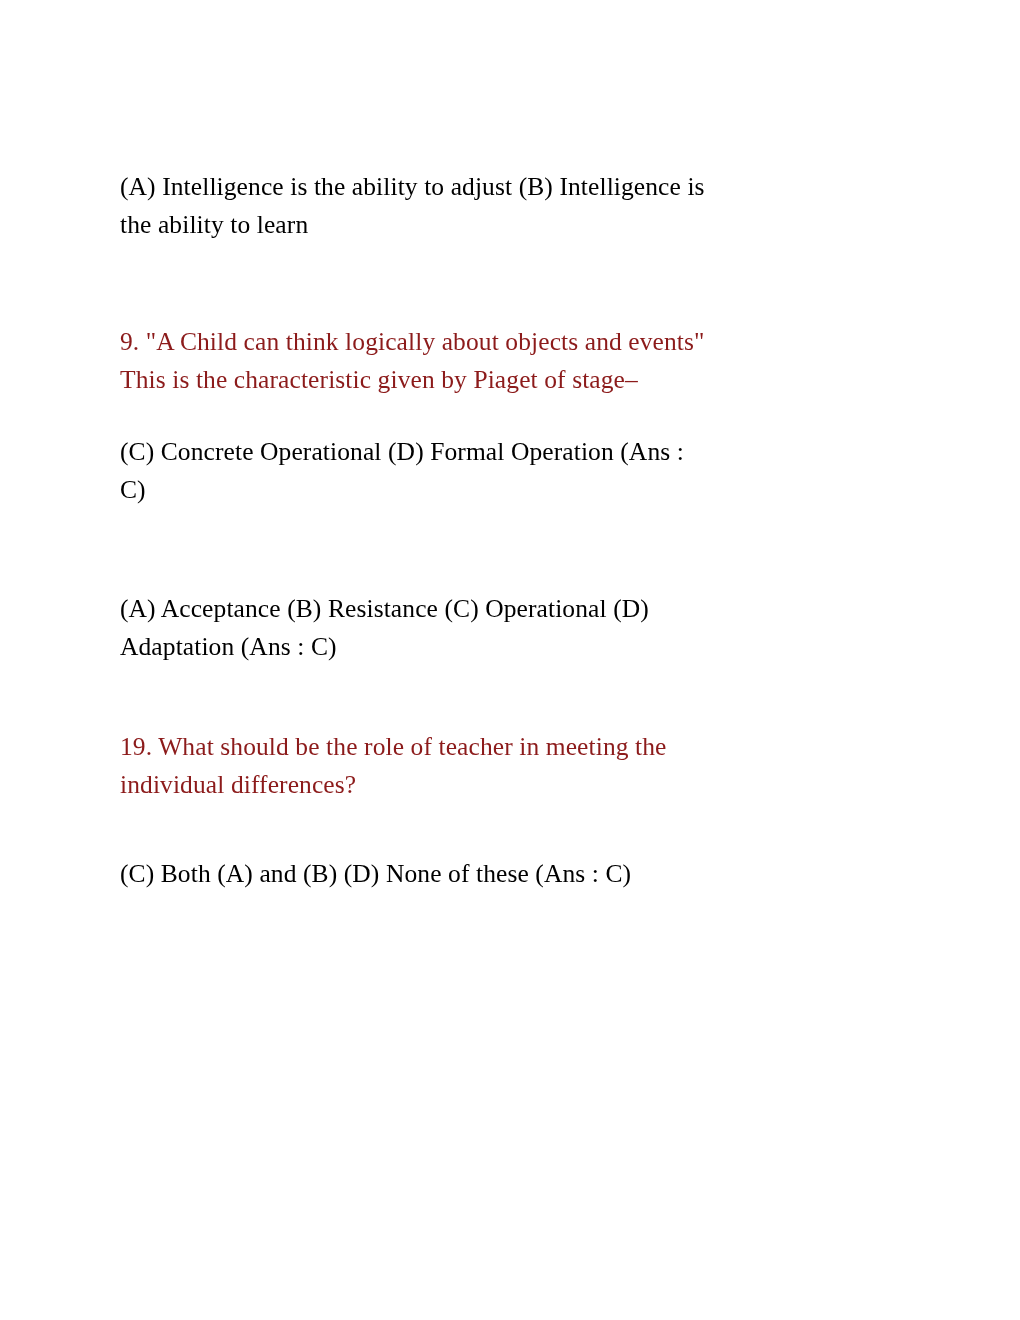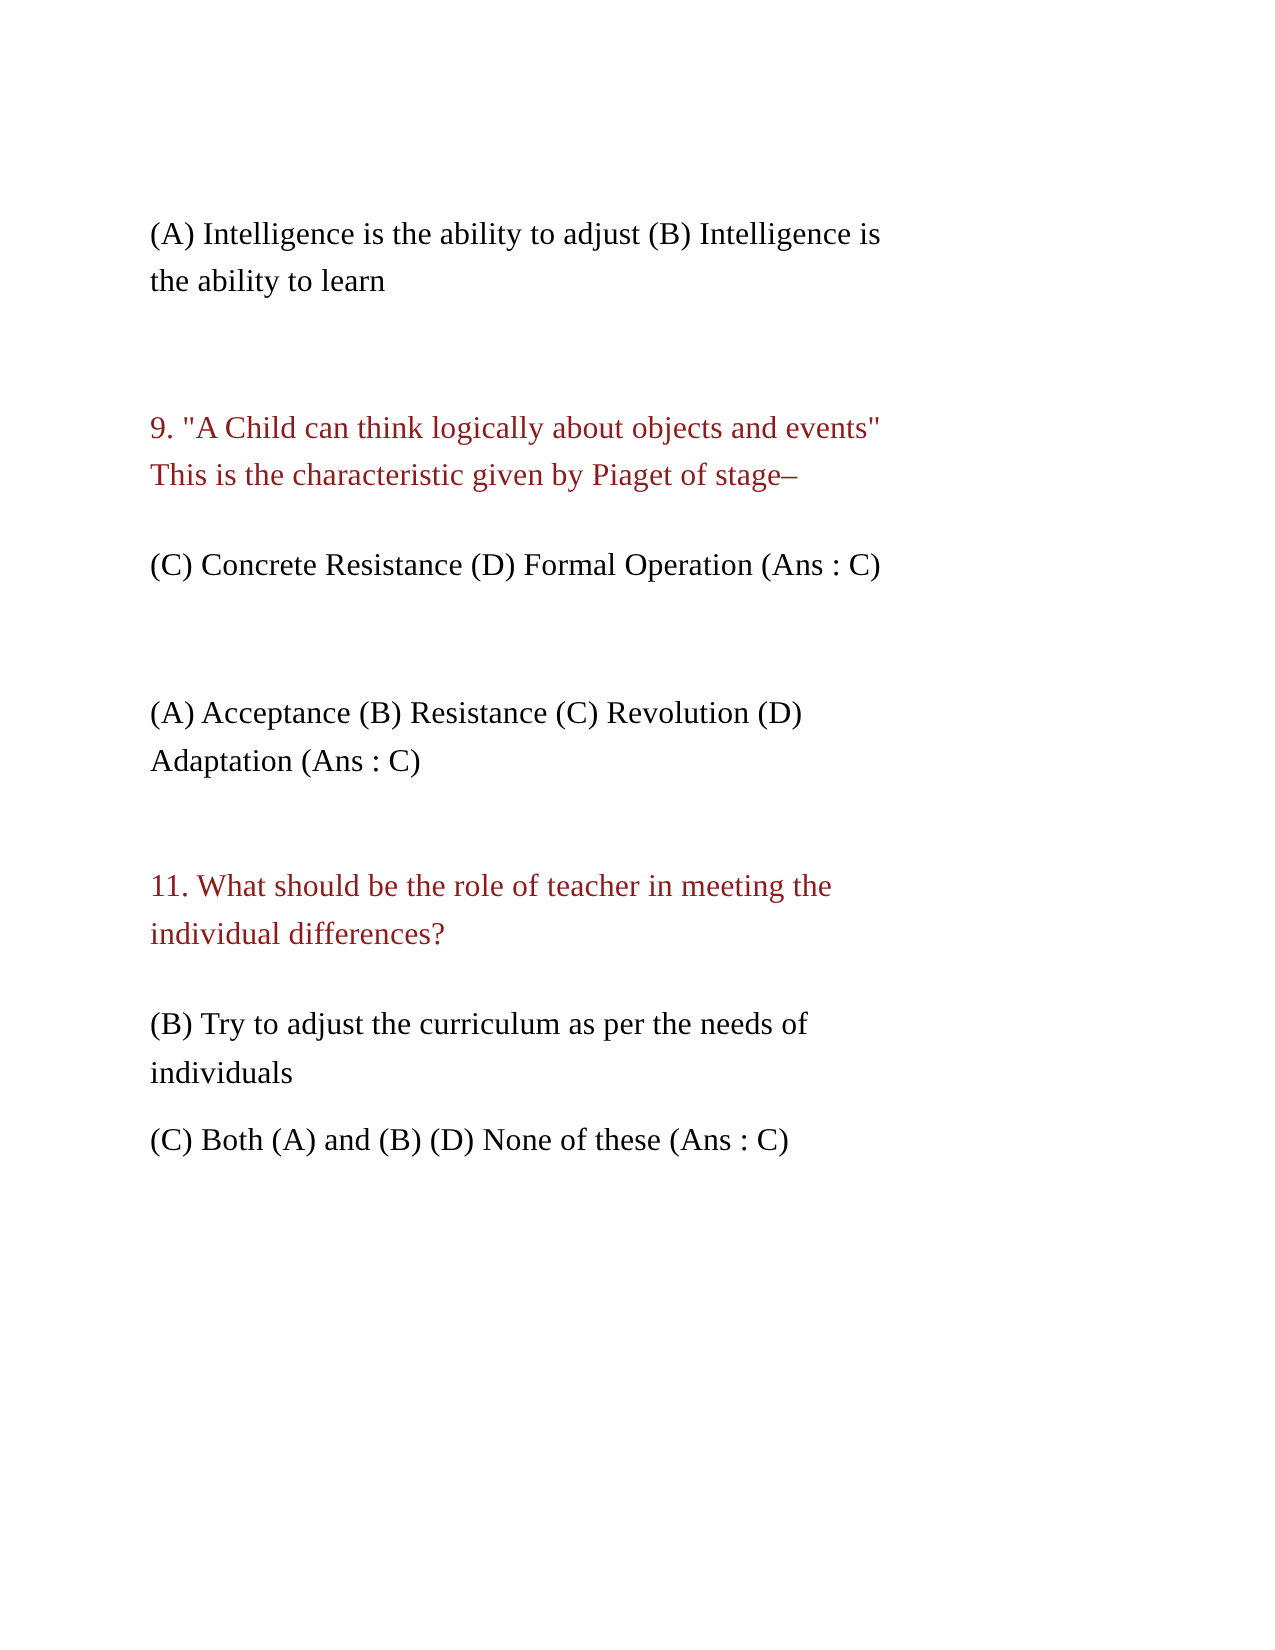--- a/index.html
+++ b/index.html
@@ -51,31 +51,30 @@
   <p class="para">(A) Intelligence is the ability to adjust (B) Intelligence is the ability to learn</p>
   <div class="gap-small"></div>
 
   <div class="gap-large"></div>
 
   <p class="question">9. "A Child can think logically about objects and events" This is the characteristic given by Piaget of stage–</p>
   <div class="gap-mid"></div>
 
   <div class="gap-small"></div>
 
-  <p class="para">(C) Concrete Resistance (D) Formal Operation (Ans : C)</p>
+  <p class="para">(C) Concrete Operational (D) Formal Operation (Ans : C)</p>
   <div class="gap-large"></div>
 
   <div class="gap-mid"></div>
 
-  <p class="para">(A) Acceptance (B) Resistance (C) Revolution (D) Adaptation (Ans : C)</p>
+  <p class="para">(A) Acceptance (B) Resistance (C) Operational (D) Adaptation (Ans : C)</p>
   <div class="gap-large"></div>
 
-  <p class="question">11. What should be the role of teacher in meeting the individual differences?</p>
+  <p class="question">19. What should be the role of teacher in meeting the individual differences?</p>
   <div class="gap-mid"></div>
 
   <div class="gap-small"></div>
 
-  <p class="para">(B) Try to adjust the curriculum as per the needs of individuals</p>
   <div class="gap-small"></div>
 
   <p class="para">(C) Both (A) and (B) (D) None of these (Ans : C)</p>
 
 </div>
 
 </body></html>

